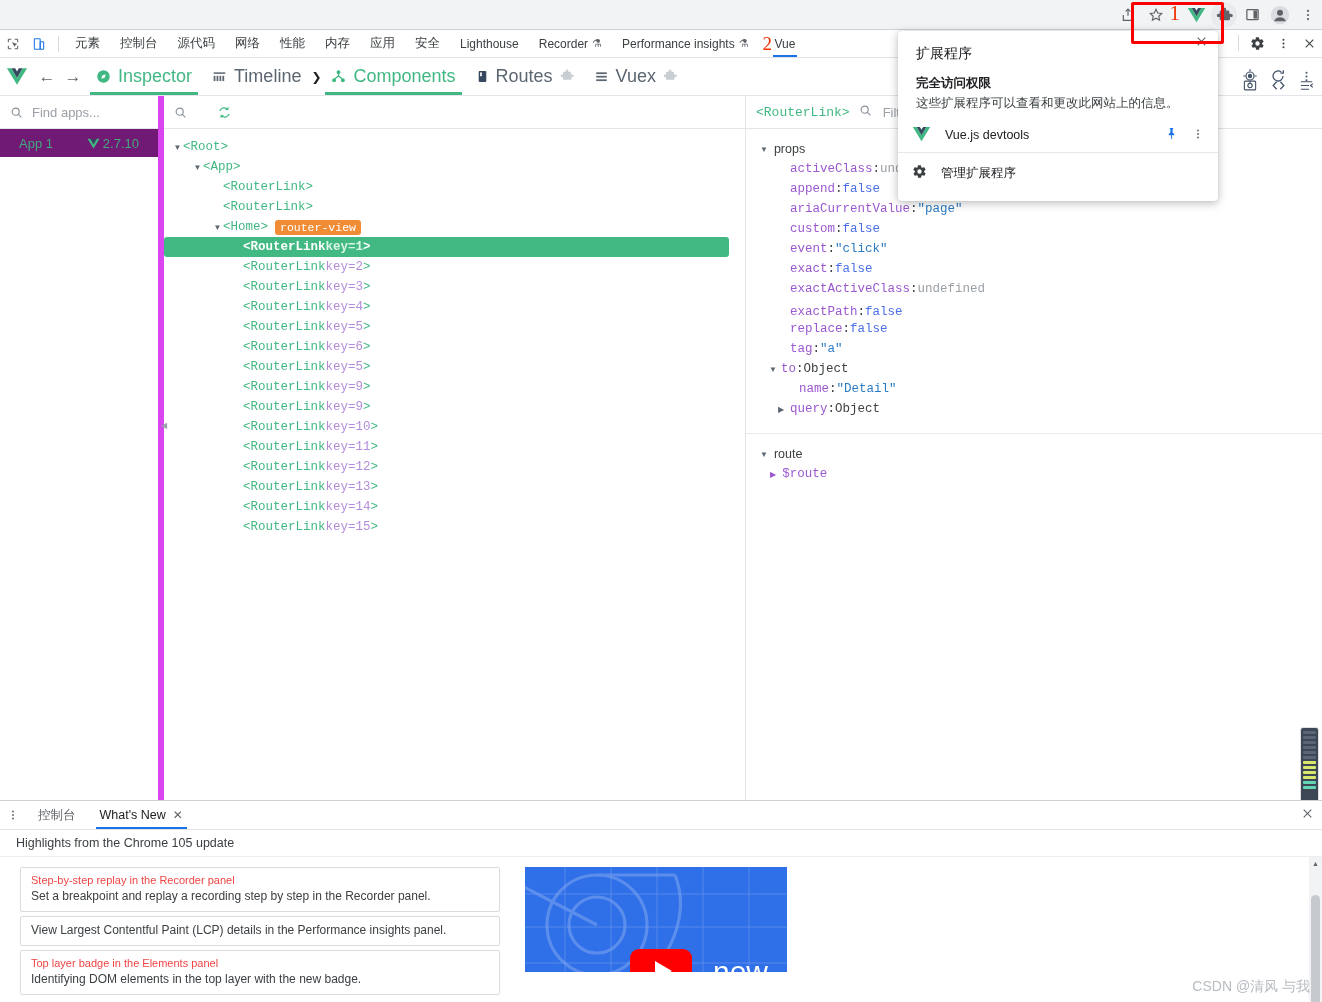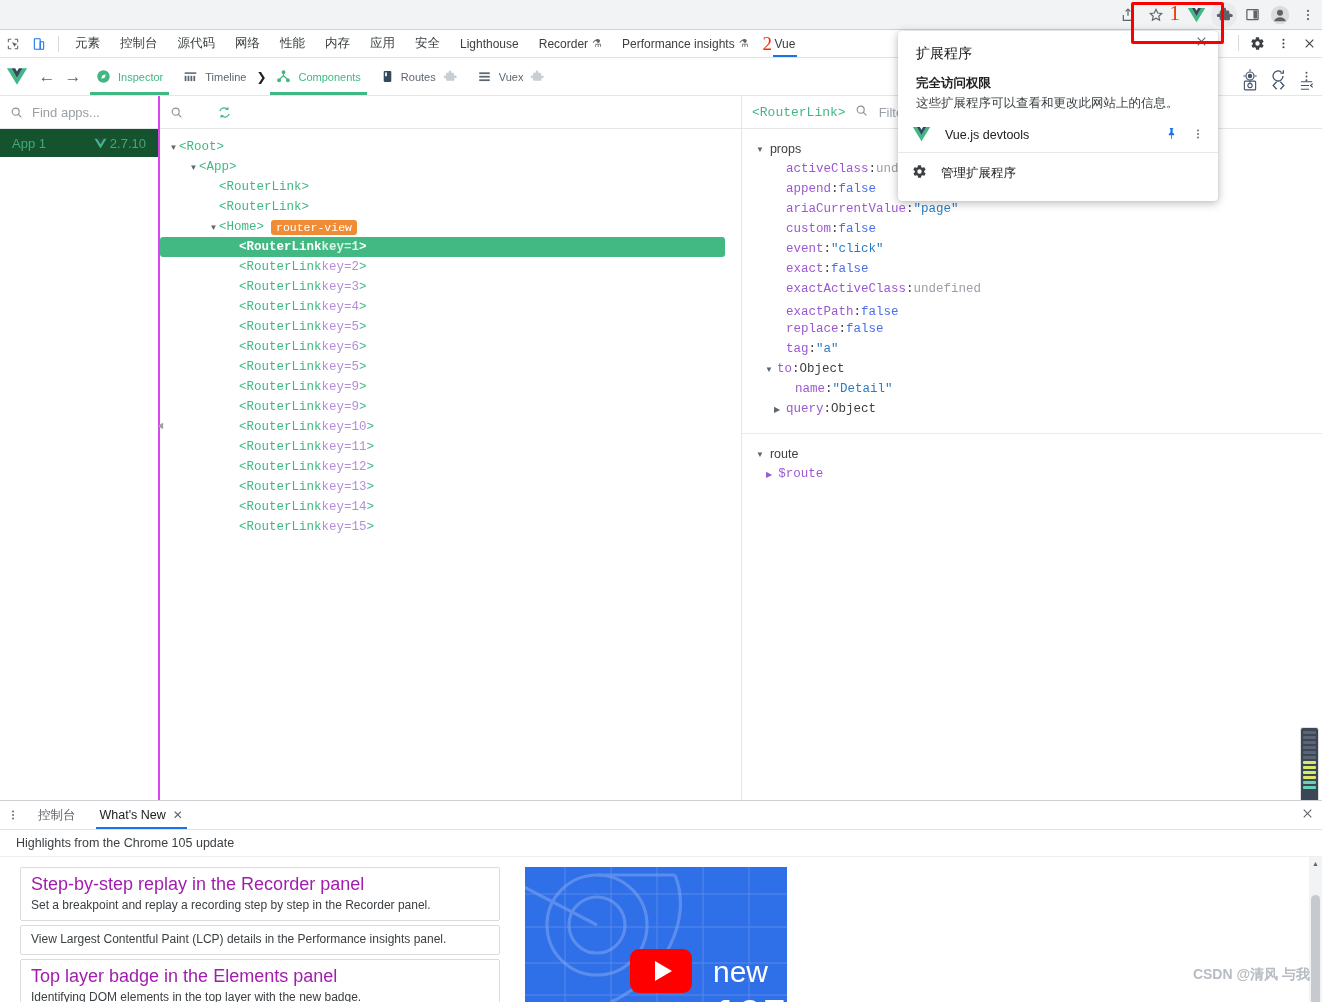--- a/index.html
+++ b/index.html
@@ -73,52 +73,52 @@
     height:37px;display:flex;align-items:center;
     border-bottom:1px solid #e3e5e8;background:#ffffff;position:relative;
   }
   .vue-logo{width:34px;display:flex;align-items:center;justify-content:center;}
   .nav-arrow{
     width:26px;height:26px;display:flex;align-items:center;justify-content:center;
     color:#5f6368;font-size:17px;
   }
   .vtab{
     display:flex;align-items:center;gap:7px;height:36px;padding:0 10px;
-    font-size:11px;color:#5c6670;position:relative;
+    font-size:18px;color:#5c6670;position:relative;
   }
   .vtab.active{color:#41b883;}
   .vtab.active .vunder{
     position:absolute;left:4px;right:4px;bottom:0;height:2.5px;background:#41b883;
   }
   .puzzle{color:#c9ced3;}
   .vue-header-right{
     position:absolute;right:4px;top:0;height:36px;display:flex;align-items:center;gap:4px;
   }
   .vue-header-right .hi{
     width:24px;height:24px;display:flex;align-items:center;justify-content:center;color:#44546a;
   }
   
   .vbody{display:flex;height:741px;position:relative;}
-  .col-apps{width:158px;border-right:2px solid #d946ef;position:relative;}
+  .col-apps{width:158px;border-right:6px solid #d946ef;position:relative;}
   .col-tree{width:581px;border-right:1px solid #e3e5e8;position:relative;}
   .col-props{flex:1;position:relative;}
   .search-row{
     height:32px;display:flex;align-items:center;gap:7px;padding:0 10px;
     border-bottom:1px solid #e3e5e8;
   }
   .search-row .mag{color:#8a9199;display:flex;align-items:center;}
   .search-row input{
     border:none;outline:none;background:transparent;flex:1;
     font-family:"Liberation Sans", sans-serif;font-size:13px;color:#3c4043;
   }
   .search-row input::placeholder{color:#9aa0a6;}
   .refresh-ic{color:#41b883;display:flex;align-items:center;}
   .app-item{
-    height:28px;display:flex;align-items:center;padding:0 12px;
-    background:#14532d;color:#42a97a;font-size:13px;gap:6px;
+    height:28px;display:flex;align-items:center;padding:0 19px;
+    background:#701a75;color:#42a97a;font-size:13px;gap:6px;
   }
   .app-item .ver{margin-left:auto;display:flex;align-items:center;gap:3px;color:#42a97a;font-size:13px;}
   
   .tree{padding:8px 0 0 0;font-family:"Liberation Mono", monospace;font-size:12.5px;}
   .trow{height:20px;display:flex;align-items:center;white-space:nowrap;}
   .trow .caret{
     width:11px;display:inline-block;text-align:center;color:#5c6670;font-size:8px;
     font-family:"Liberation Sans",sans-serif;
   }
   .tname{color:#41b883;}
@@ -194,24 +194,24 @@
   .drawer-close{position:absolute;right:8px;top:6px;color:#5f6368;}
   .wn-sub{
     height:26px;display:flex;align-items:center;padding:0 16px;
     font-size:12.5px;color:#3c4043;border-bottom:1px solid #eceef0;
   }
   .wn-body{display:flex;padding:10px 0 0 0;position:relative;height:145px;}
   .wn-list{width:480px;margin-left:20px;}
   .wn-card{
     border:1px solid #dadce0;border-radius:2px;padding:6px 10px 8px 10px;margin-bottom:4px;
   }
-  .wn-card .t{color:#a21caf;font-size:18px;margin-bottom:3px;}
+  .wn-card .t{color:#ef4444;font-size:11px;margin-bottom:3px;}
   .wn-card .d{color:#3c4043;font-size:12px;}
   .wn-media{
-    position:absolute;left:525px;top:10px;width:262px;height:135px;overflow:hidden;
+    position:absolute;left:525px;top:10px;width:262px;height:105px;overflow:hidden;
     background:#2f6fe8;
   }
   .wn-media .grid{position:absolute;inset:0;opacity:.35;}
   .yt{
     position:absolute;left:105px;top:82px;width:62px;height:44px;border-radius:9px;
     background:#ff0000;display:flex;align-items:center;justify-content:center;
   }
   .yt::after{
     content:"";border-left:17px solid #fff;border-top:10px solid transparent;
     border-bottom:10px solid transparent;margin-left:4px;
@@ -227,23 +227,22 @@
     position:absolute;right:0;top:0;width:13px;height:202px;background:#f1f3f4;
   }
   .drawer-scroll .thumb{
     position:absolute;left:2px;top:38px;width:9px;height:110px;border-radius:5px;background:#c6c9cd;
   }
   .drawer-scroll .ar{
     position:absolute;left:0;width:13px;height:13px;display:flex;align-items:center;
     justify-content:center;color:#5f6368;font-size:7px;
   }
   .watermark{
-    position:absolute;right:12px;bottom:18px;color:#b7bcc2;font-size:14px;z-index:70;
+    position:absolute;right:12px;bottom:6px;color:#b7bcc2;font-size:14px;z-index:70;
     font-family:"Liberation Sans",sans-serif;
-    font-weight:bold;
   }
   
   .ext-popup{
     position:absolute;left:898px;top:31px;width:320px;height:170px;
     background:#ffffff;border-radius:4px;
     box-shadow:0 2px 10px rgba(0,0,0,.28), 0 0 1px rgba(0,0,0,.16);
     z-index:50;
   }
   .ext-title{
     font-size:14px;color:#202124;padding:14px 18px 0 18px;

